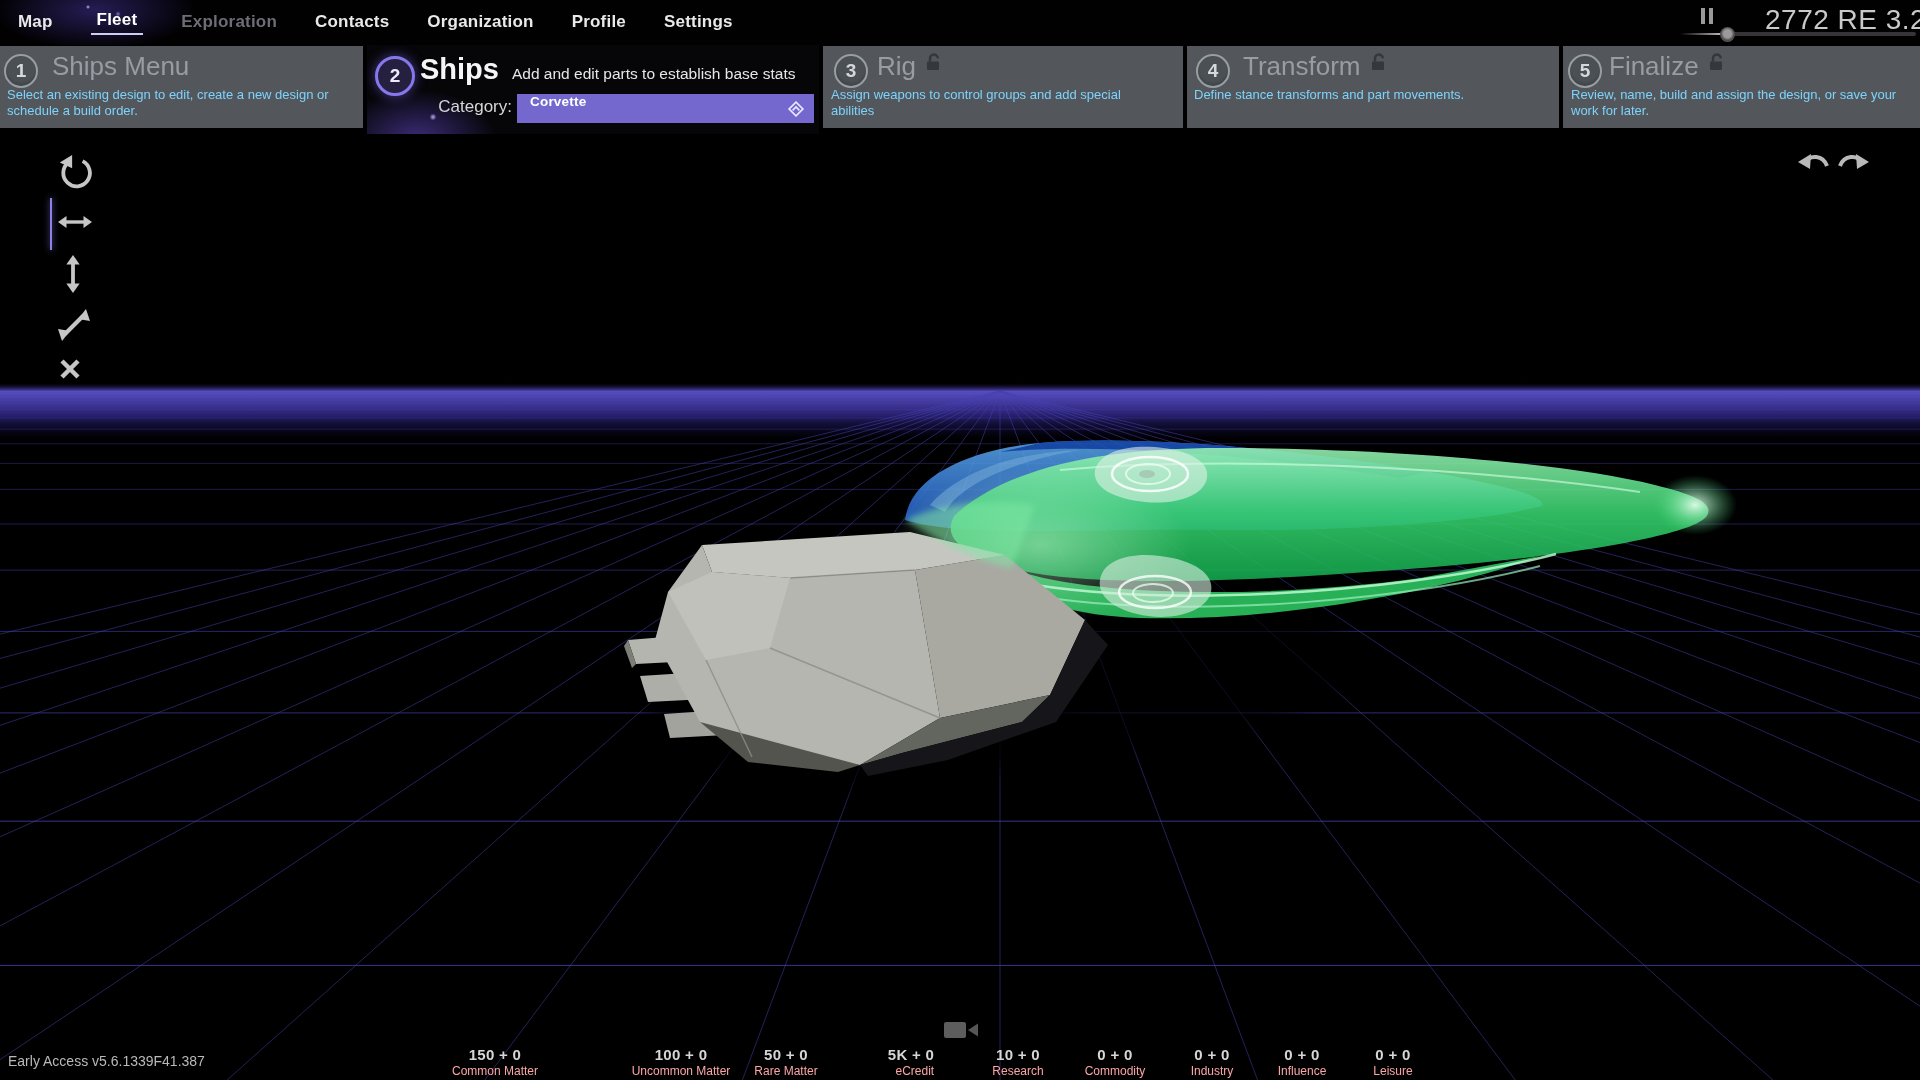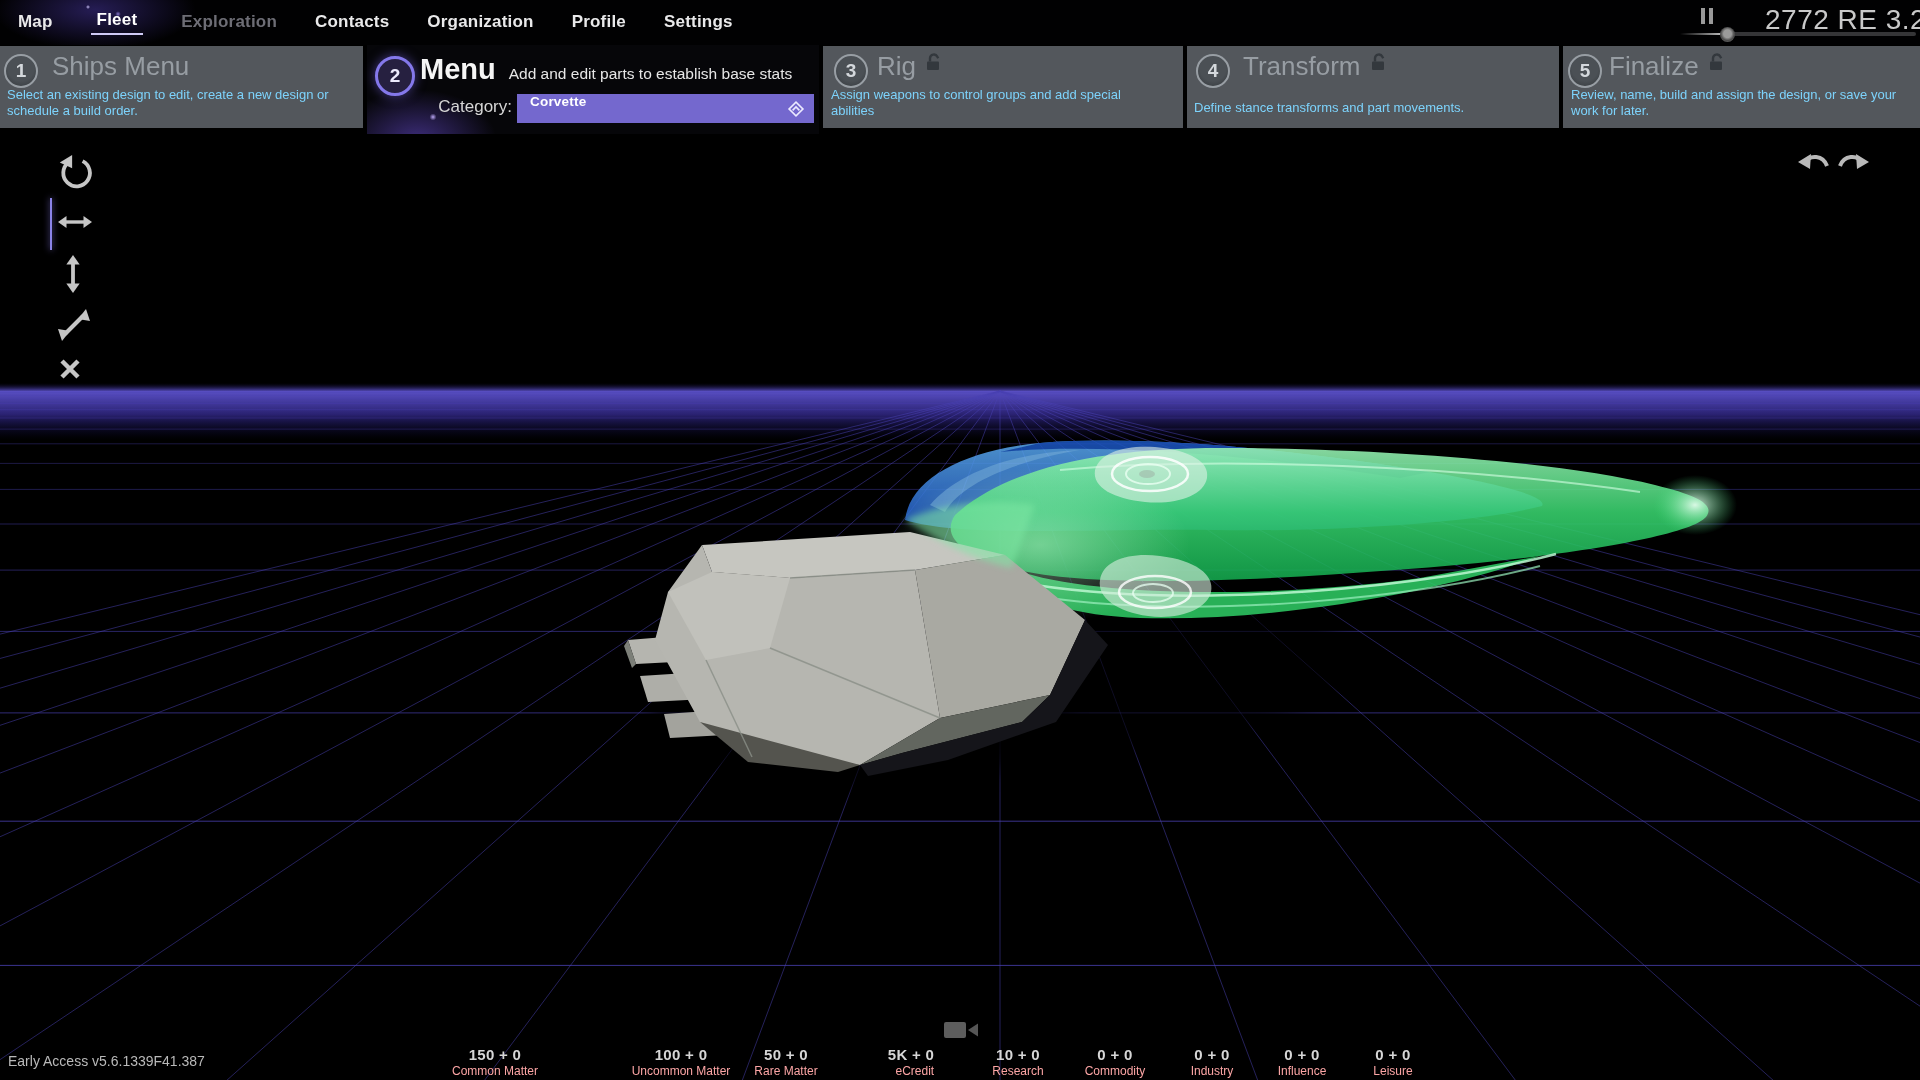--- a/index.html
+++ b/index.html
@@ -238,21 +238,21 @@
 
   <div class="step" style="left:0;width:363px;">
     <span class="num-circle" style="left:4px;top:8px;">1</span>
     <span class="step-title" style="left:52px;top:5px;">Ships Menu</span>
     <span class="step-desc" style="left:7px;top:41px;width:348px;">Select an existing design to edit, create a new design or schedule a build order.</span>
   </div>
 
   <div class="step active-step" style="left:367px;width:452px;">
     <span class="num-circle" style="left:8px;top:11px;">2</span>
     <span class="step-title" style="left:53px;top:8px;">
-      <span>Menu</span>
+      <span>Ships</span>
       <span class="step-sub">Add and edit parts to establish base stats</span>
     </span>
     <div class="category-row">
       <span class="category-label">Category:</span>
       <div class="category-select">
         <span class="category-value">Corvette</span>
         <span class="category-diamond">
           <svg width="20" height="20" viewBox="0 0 20 20">
             <rect x="5.1" y="5.1" width="9.8" height="9.8" transform="rotate(45 10 10)" fill="none" stroke="#eceaff" stroke-width="1.6"></rect>
             <path d="M6.6 11.4 L10 8 L13.4 11.4" fill="none" stroke="#eceaff" stroke-width="1.6"></path>
@@ -280,21 +280,21 @@
     <span class="num-circle" style="left:9px;top:8px;">4</span>
     <span class="step-title" style="left:56px;top:5px;">
       <span>Transform</span>
       <span class="lock-icon">
         <svg width="17" height="19" viewBox="0 0 17 19">
             <rect x="2" y="9.5" width="12" height="8.5" rx="1" fill="#33383d"></rect>
             <path d="M5 9.5 V6.3 A3.9 3.9 0 0 1 12.4 4.7 l0.8 1.5" fill="none" stroke="#33383d" stroke-width="2.4"></path>
           </svg>
       </span>
     </span>
-    <span class="step-desc" style="left:7px;top:54px;width:360px;">Define stance transforms and part movements.</span>
+    <span class="step-desc" style="left:7px;top:41px;width:360px;">Define stance transforms and part movements.</span>
   </div>
 
   <div class="step" style="left:1563px;width:357px;">
     <span class="num-circle" style="left:5px;top:8px;">5</span>
     <span class="step-title" style="left:46px;top:5px;">
       <span>Finalize</span>
       <span class="lock-icon">
         <svg width="17" height="19" viewBox="0 0 17 19">
             <rect x="2" y="9.5" width="12" height="8.5" rx="1" fill="#33383d"></rect>
             <path d="M5 9.5 V6.3 A3.9 3.9 0 0 1 12.4 4.7 l0.8 1.5" fill="none" stroke="#33383d" stroke-width="2.4"></path>

